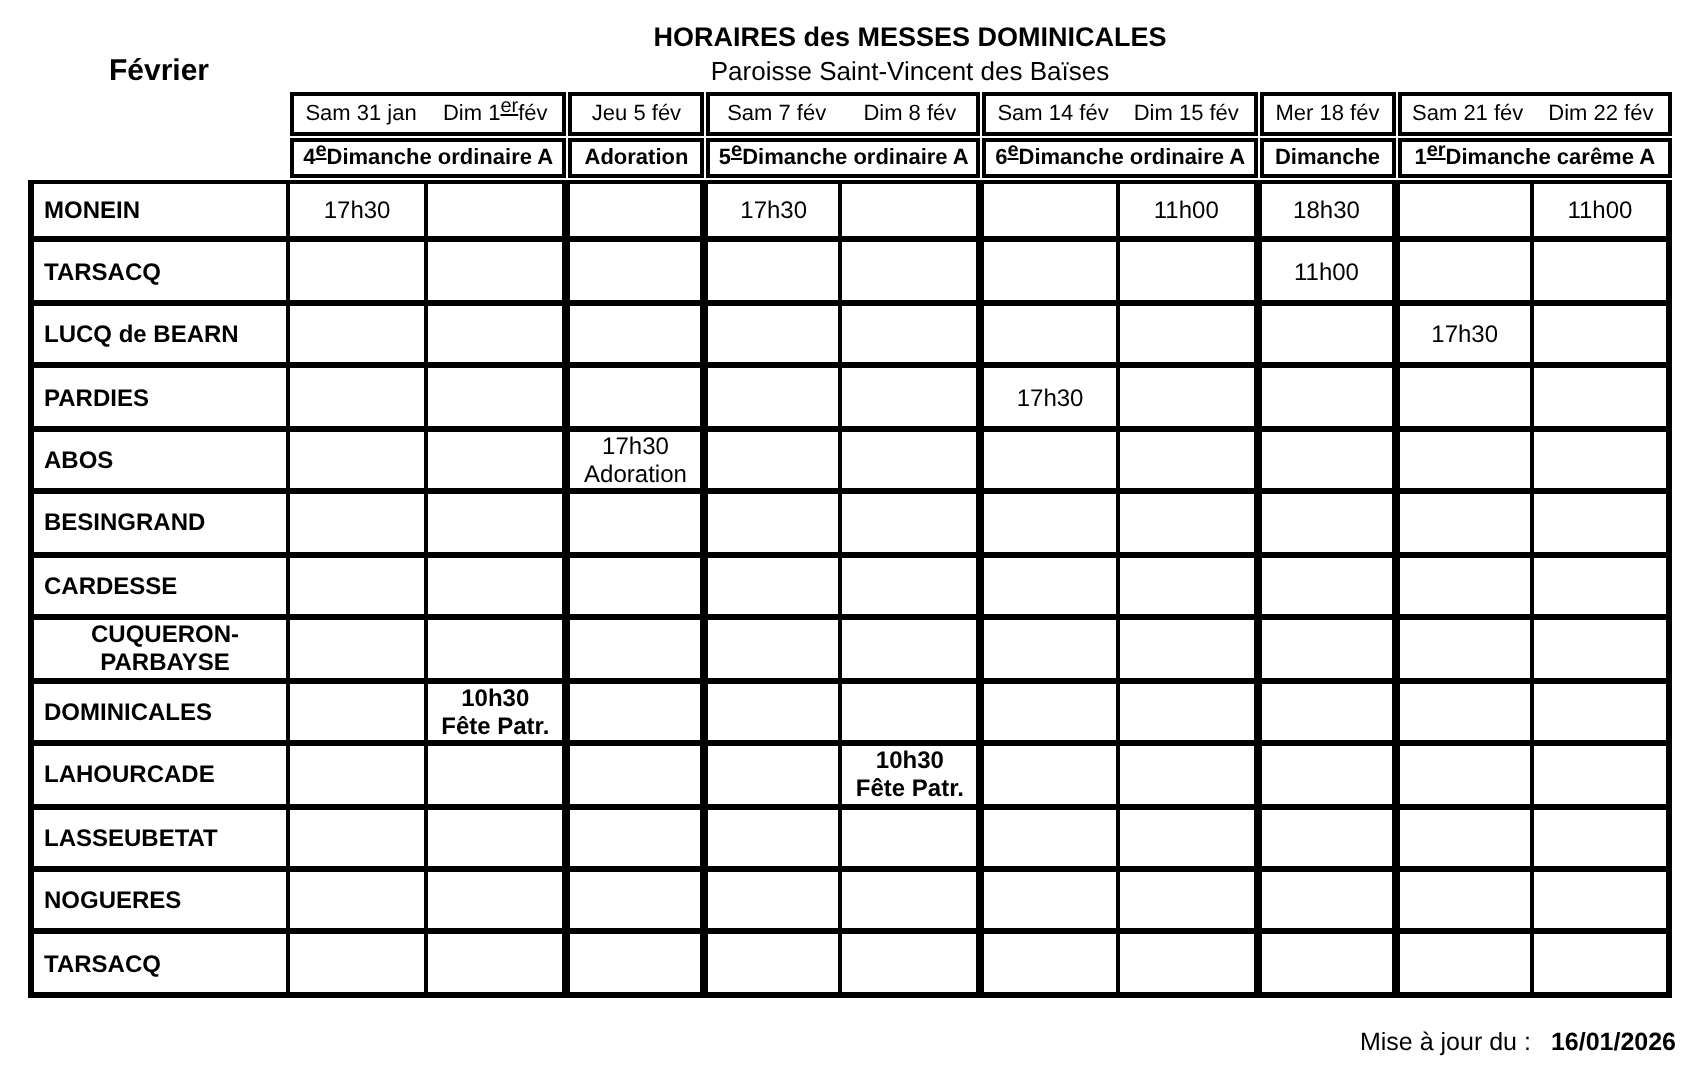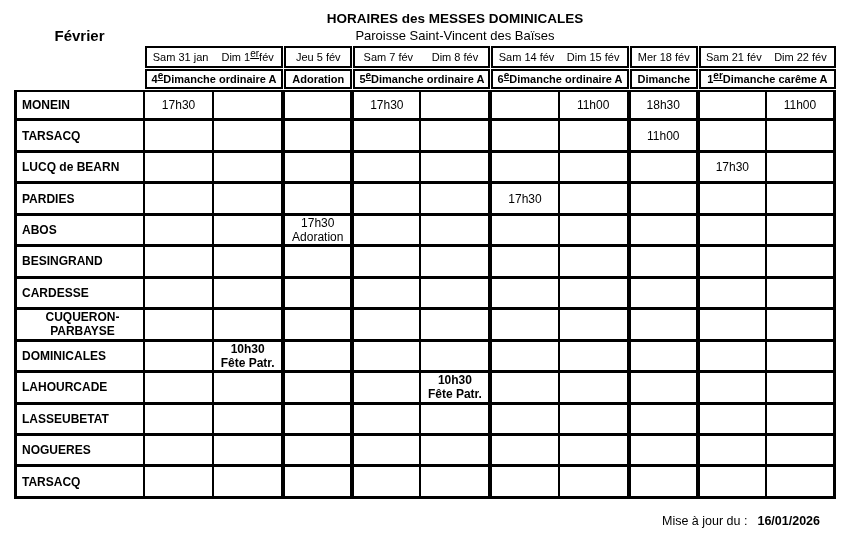--- a/index.html
+++ b/index.html
@@ -24,21 +24,21 @@
   .gap{margin-left:1px;}
   .lb{font-weight:bold;font-size:12px;justify-content:flex-start;padding-left:5px;
       border-left-width:3px;border-right-width:2px;border-bottom-width:3px;}
   .bd{font-size:12px;border-right-width:2px;border-bottom-width:3px;
       flex-direction:column;line-height:14px;}
   .bd.bgs{border-left-width:2px;}
   .bd.last{border-right-width:3px;}
   .bt{border-top-width:2px;}
   .bold{font-weight:bold;}
   .sup{font-size:10px;position:relative;top:-4px;text-decoration:underline;}
-  .footer{position:absolute;right:30px;top:514px;font-size:12.5px;}
+  .footer{position:absolute;right:12px;top:514px;font-size:12.5px;}
   .footer-date{font-weight:bold;margin-left:10px;}
 </style>
 </head>
 <body>
 
 <div class="page">
   <div class="month-block">
     <div class="month">Février</div>
     <div class="year">2026</div>
   </div>

